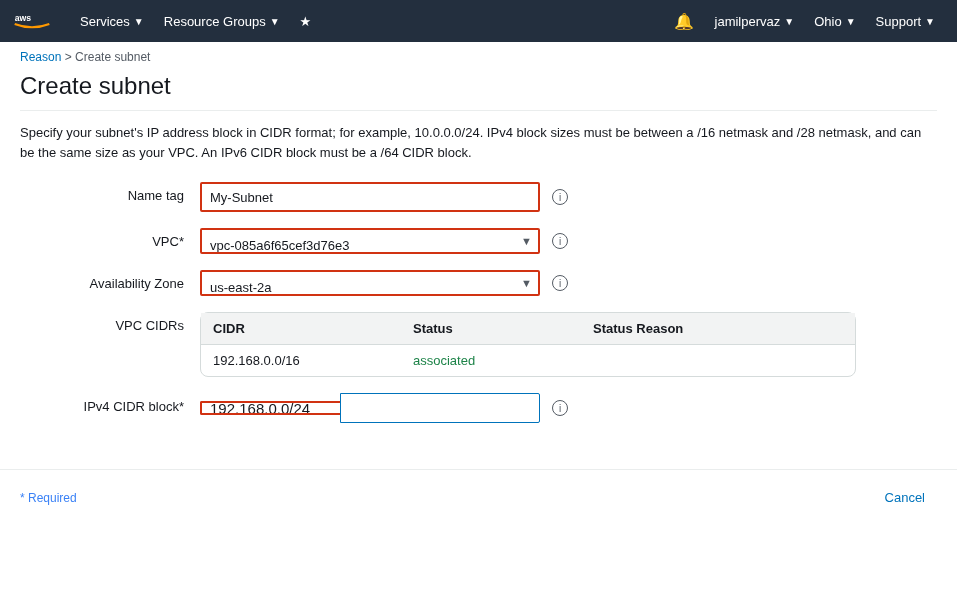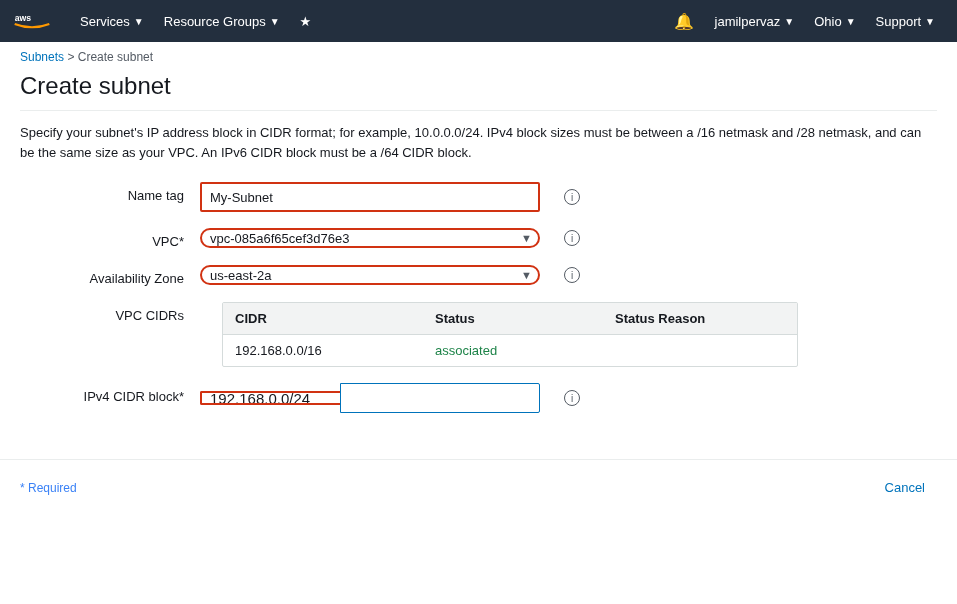--- a/index.html
+++ b/index.html
@@ -80,43 +80,43 @@
     .form-label {
       width: 180px;
       min-width: 180px;
       text-align: right;
       padding-right: 16px;
       padding-top: 6px;
       font-size: 13px;
       color: #16191f;
     }
     .form-field {
-      display: flex; align-items: center; gap: 24px;
+      display: flex; align-items: center; gap: 12px;
     }
     .form-input {
       height: 30px;
       border: 1px solid #aab7b8;
       border-radius: 2px;
       padding: 0 8px;
       font-size: 13px;
       color: #16191f;
       width: 340px;
     }
     .form-input-highlighted {
       border: 2px solid #d13212;
     }
     .form-select-wrap {
       position: relative;
       display: inline-block;
     }
     .form-select {
-      height: 20px;
+      height: 26px;
       border: 2px solid #d13212;
-      border-radius: 12px;
-      padding: 0 28px 0 8px;
+      border-radius: 2px;
+      padding: 8px 28px 0 8px;
       font-size: 13px;
       color: #16191f;
       background: #fff;
       appearance: none;
       -webkit-appearance: none;
       width: 340px;
       cursor: pointer;
     }
     .select-caret {
       position: absolute;
@@ -146,23 +146,22 @@
       width: 180px;
       min-width: 180px;
       text-align: right;
       padding-right: 16px;
       padding-top: 6px;
       font-size: 13px;
       color: #16191f;
     }
     .vpc-cidrs-table {
       border: 1px solid #d5dbdb;
-      border-radius: 2px;
-      width: 576px;
-      margin-left: 22px;
+      border-radius: 8px;
+      width: 656px;
     }
     .vpc-cidrs-table table {
       width: 100%;
       border-collapse: collapse;
     }
     .vpc-cidrs-table th {
       background: #f2f3f3;
       padding: 8px 12px;
       text-align: left;
       font-size: 13px;
@@ -280,21 +279,21 @@
       <span class="caret">▼</span>
     </div>
     <div class="topnav-item">
       <span>Support</span>
       <span class="caret">▼</span>
     </div>
   </div>
 </nav>
 
 <div class="breadcrumb">
-  <a href="#">Subnets</a>
+  <a href="#">Reason</a>
   <span> &gt; </span>
   <span>Create subnet</span>
 </div>
 
 <div class="page-content">
   <h1 class="page-title">Create subnet</h1>
   <p class="description">Specify your subnet's IP address block in CIDR format; for example, 10.0.0.0/24. IPv4 block sizes must be between a /16 netmask and /28 netmask, and can be the same size as your VPC. An IPv6 CIDR block must be a /64 CIDR block.</p>
 
   <div class="form-section">
 

